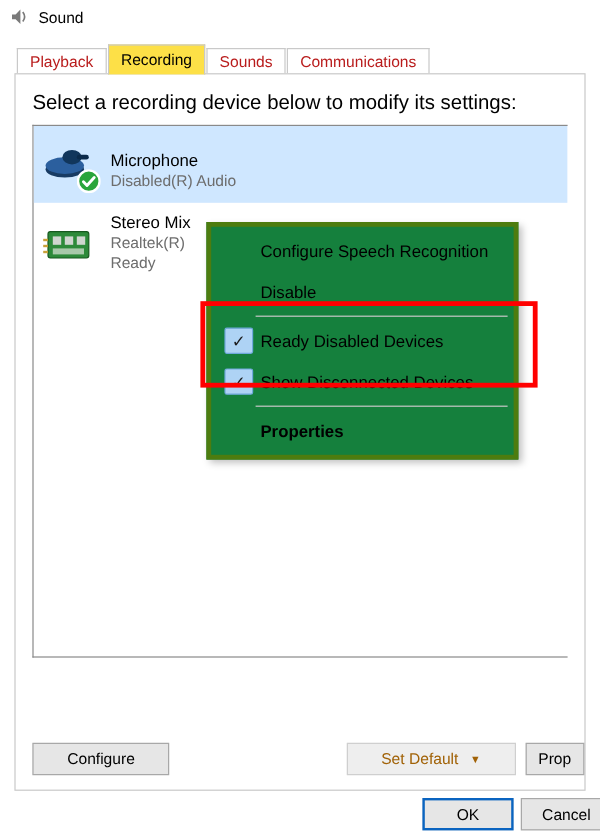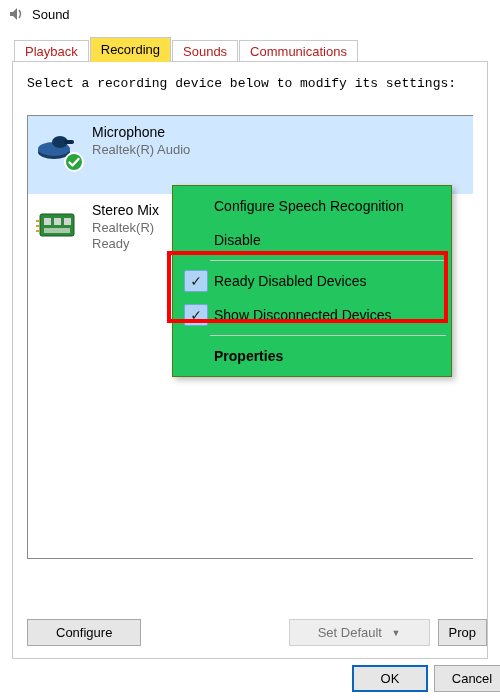--- a/index.html
+++ b/index.html
@@ -72,37 +72,36 @@
   .tab-panel {
     border: 1px solid #c9c9c9;
     padding: 14px 14px 14px 14px;
     width: 476px;
     box-sizing: border-box;
     height: 598px;
     position: relative;
     background: #fff;
   }
   .instr {
-    margin-bottom: 24px;
-    font-size: 13px;
-    font-family: Liberation Mono, monospace;
+    margin-bottom: 8px;
+    font-size: 17px;
   }
   .device-list {
     border: 1px solid #8a8a8a;
     border-right: none;
     width: 446px;
     height: 444px;
     box-sizing: border-box;
     padding: 0;
     overflow: hidden;
   }
   .device {
     display: flex;
-    align-items: flex-start;
-    padding: 6px 6px 24px 6px;
+    align-items: flex-end;
+    padding: 6px 6px 10px 6px;
   }
   .device.selected {
     background: #cfe7ff;
   }
   .dev-icon {
     width: 48px;
     height: 48px;
     margin-right: 10px;
     position: relative;
     flex-shrink: 0;
@@ -137,21 +136,21 @@
   }
   .btn {
     border: 1px solid #a8a8a8;
     background: #e6e6e6;
     padding: 5px 28px;
     font-family: inherit;
     font-size: 13px;
     cursor: default;
   }
   .btn.disabled {
-    color: #737373;
+    color: #a16207;
     border-color: #cfcfcf;
     background: #eee;
   }
   .spacer { flex: 1; }
   .dialog-btns {
     position: absolute;
     right: 0;
     bottom: 8px;
     display: flex;
     gap: 6px;
@@ -168,24 +167,24 @@
   .dbtn.primary {
     border: 2px solid #0a64c0;
     background: #e6e6e6;
     padding: 4px 0;
   }
   
   .ctxmenu {
     position: absolute;
     top: 185px;
     left: 172px;
-    background: #22c55e;
-    border: 1px solid #4d7c0f;
+    background: #15803d;
+    border: 4px solid #4d7c0f;
     box-shadow: 3px 3px 6px rgba(0,0,0,0.25);
-    width: 280px;
+    width: 260px;
     box-sizing: border-box;
     padding: 3px 3px;
     z-index: 10;
     font-size: 14px;
   }
   .ctxmenu .mi {
     display: flex;
     align-items: center;
     padding: 6px 8px 6px 8px;
   }
@@ -276,21 +275,21 @@
             </svg>
             <span class="check-badge">
               <svg width="20" height="20" viewBox="0 0 20 20">
                 <circle cx="10" cy="10" r="9" fill="#2aa53b" stroke="#fff" stroke-width="2"></circle>
                 <path d="M5.5 10.5 L8.5 13.5 L14.5 7" stroke="#fff" stroke-width="2.4" fill="none" stroke-linecap="round" stroke-linejoin="round"></path>
               </svg>
             </span>
           </div>
           <div class="dev-text">
             <div class="name">Microphone</div>
-            <div class="sub">Realtek(R) Audio</div>
+            <div class="sub">Disabled(R) Audio</div>
           </div>
         </div>
 
         <div class="device">
           <div class="dev-icon">
             <svg width="48" height="48" viewBox="0 0 48 48">
               <rect x="6" y="14" width="34" height="22" rx="2" fill="#2d8a3a"></rect>
               <rect x="6" y="14" width="34" height="22" rx="2" fill="none" stroke="#17591f" stroke-width="1"></rect>
               <rect x="10" y="18" width="7" height="7" fill="#cfd6cf"></rect>
               <rect x="20" y="18" width="7" height="7" fill="#cfd6cf"></rect>

